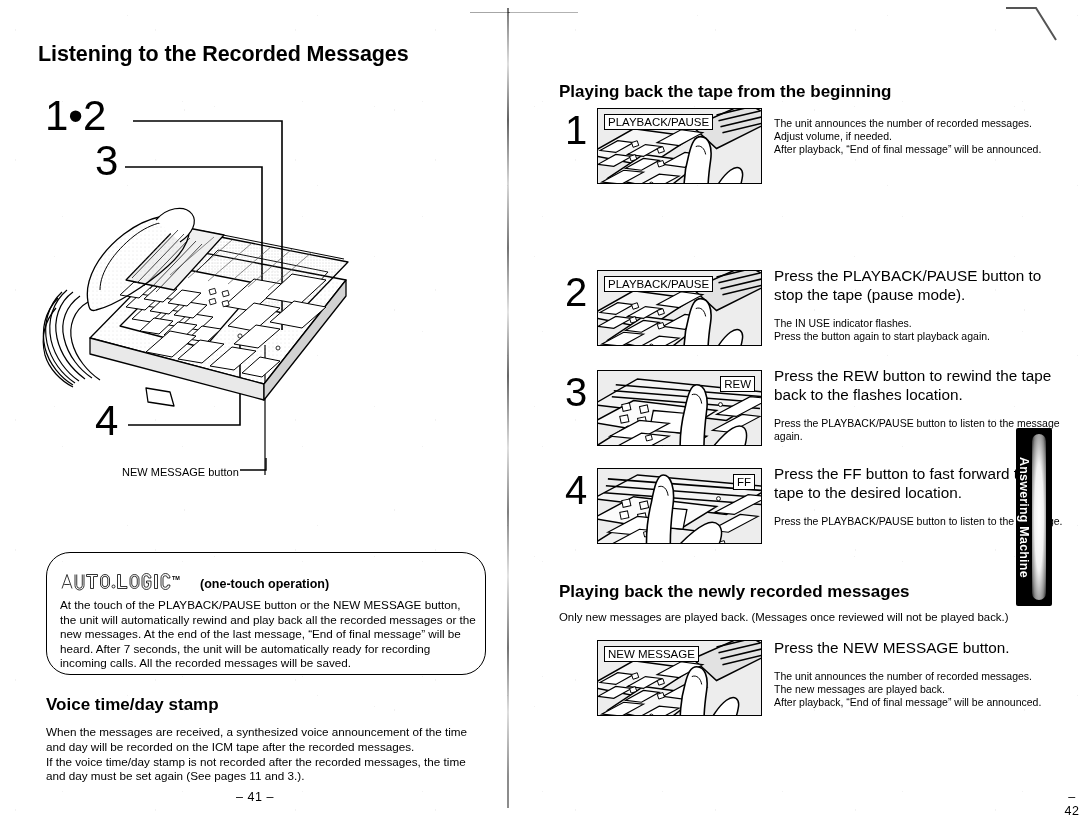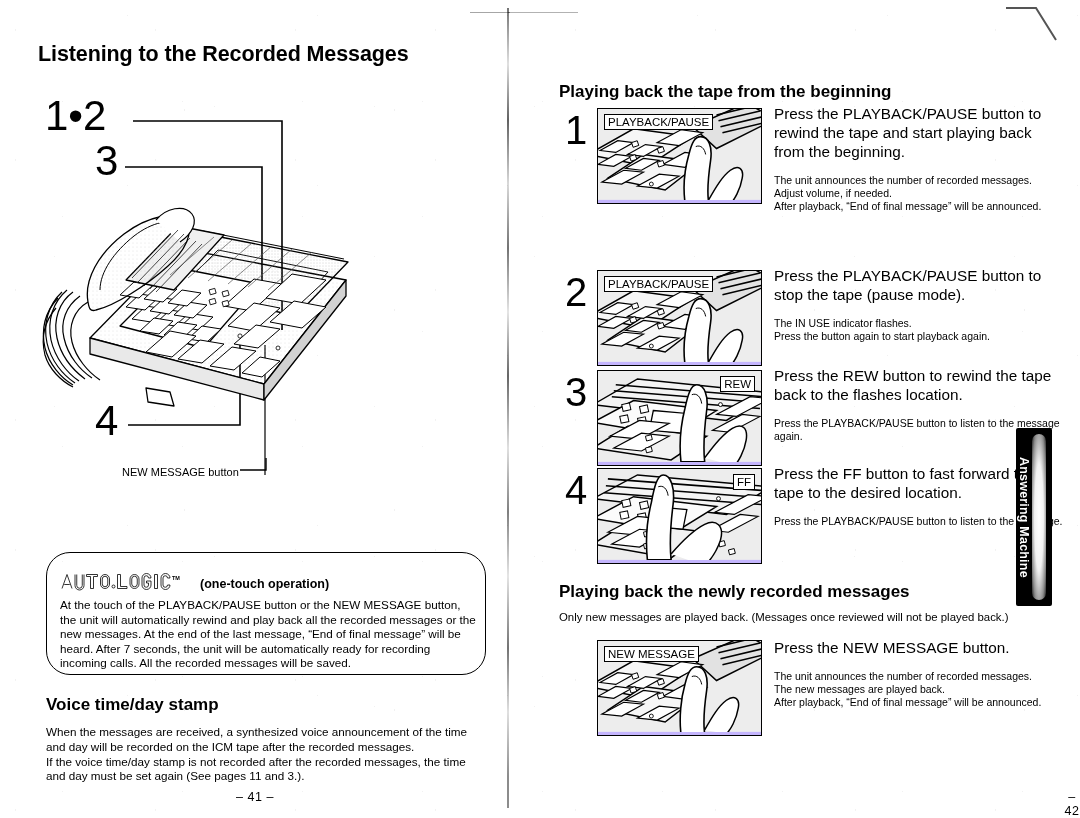--- a/index.html
+++ b/index.html
@@ -69,21 +69,21 @@
   h2.section-heading{margin:0;font-size:17px;font-weight:bold;position:absolute;}
   #heading-playback-beginning{left:27px;top:82px;}
   #heading-playback-new{left:27px;top:582px;text-align:right;}
 
   #new-msgs-note{position:absolute;left:27px;top:610px;width:465px;
     font-size:11.4px;line-height:14px;}
 
   .step{position:absolute;left:27px;width:500px;}
   .step-num{position:absolute;left:0;top:2px;width:34px;text-align:center;
     font-size:40px;line-height:1;font-weight:normal;}
-  .step-photo{position:absolute;left:38px;top:0;width:165px;height:96px;
+  .step-photo{position:absolute;left:38px;top:0;width:165px;height:76px;
     border:1.5px solid #000;box-sizing:border-box;overflow:hidden;background:#c4b5fd;}
   .step-text{position:absolute;left:215px;top:-4px;width:290px;}
   .step-main{font-size:15.3px;line-height:19px;}
   .step-sub{font-size:10.5px;line-height:13.2px;margin-top:13px;}
   .step-sub.wide{width:300px;}
 
   #step1{top:108px;}
   #step2{top:270px;}
   #step3{top:370px;}
   #step4{top:468px;}
@@ -325,21 +325,20 @@
           </g>
 
           <path d="M104 28 C112 28 116 38 114 52 C112 66 110 82 112 94 L88 94 C86 78 88 60 92 46 C95 34 98 28 104 28 Z" fill="#fff" stroke-width="1.6"></path>
           <path d="M112 92 C120 78 126 68 134 62 C142 56 148 60 146 70 C144 82 138 92 134 96" fill="#fff" stroke-width="1.5"></path>
           <path d="M99 38 C104 36 108 40 109 46" fill="none" stroke-width="1"></path>
         </g>
       </svg>
       <div class="photo-label" style="left:6px;top:5px;">PLAYBACK/PAUSE</div>
     </div>
     <div class="step-text">
-      <div class="step-main">Press the PLAYBACK/PAUSE button to rewind the tape and start playing back from the beginning.</div>
       <div class="step-sub" style="white-space:pre-line;">The unit announces the number of recorded messages.
 Adjust volume, if needed.
 After playback, “End of final message” will be announced.</div>
     </div>
   </div>
 
   <div class="step" id="step2">
     <div class="step-num">2</div>
     <div class="step-photo">
       <svg class="photo-art" viewBox="0 0 165 92" preserveAspectRatio="none">

